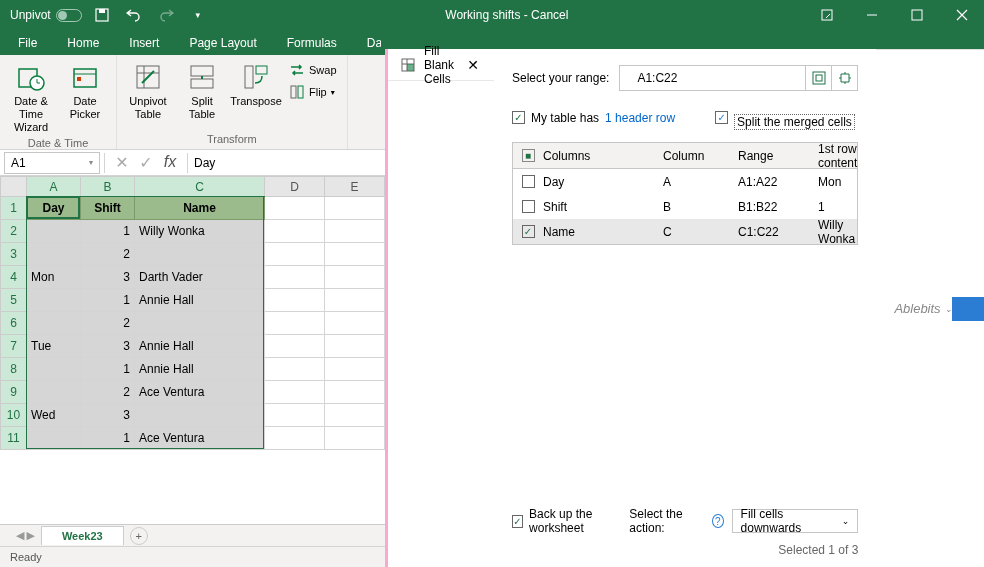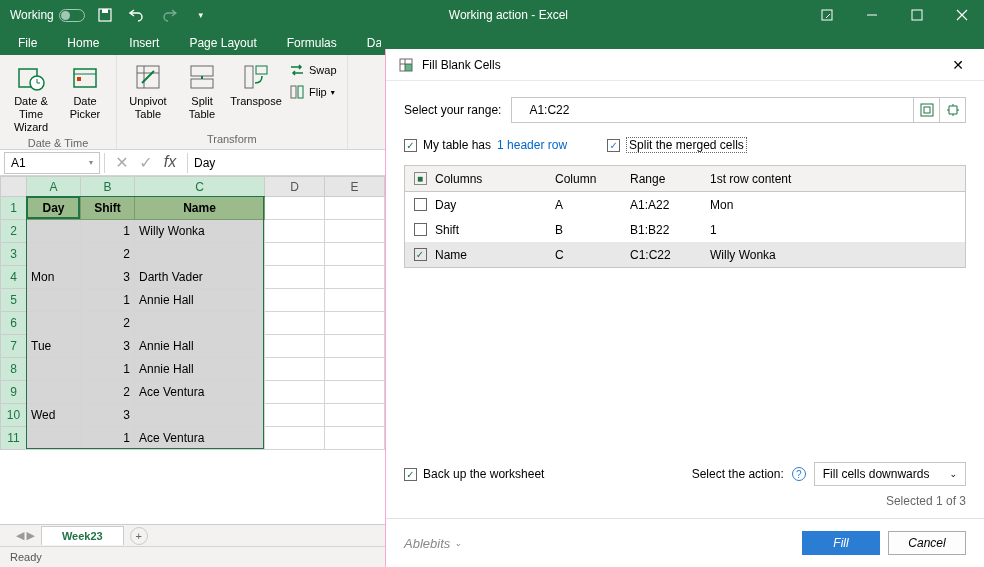--- a/index.html
+++ b/index.html
@@ -59,34 +59,34 @@
 
 .sheet-tabs { height: 22px; background: #f3f2f1; border-top: 1px solid #ccc; display: flex; align-items: center; font-size: 11px; padding-left: 16px; gap: 6px; }
 .sheet-nav { display: flex; gap: 2px; color: #999; }
 .sheet-tab { padding: 3px 20px; background: #fff; border: 1px solid #ccc; border-bottom: none; color: #217346; font-weight: bold; cursor: pointer; }
 .sheet-add { width: 18px; height: 18px; border: 1px solid #ccc; border-radius: 50%; display: flex; align-items: center; justify-content: center; color: #666; cursor: pointer; }
 
 
 .status-bar { position: absolute; bottom: 0; left: 0; right: 0; height: 21px; background: #f3f2f1; border-top: 1px solid #d4d4d4; display: flex; align-items: center; padding: 0 10px; font-size: 11px; color: #555; }
 
 
-.dialog { position: absolute; top: 49px; left: 385px; right: 0; bottom: 0; background: #fff; border-left: 1px solid #f9a8d4; display: flex; flex-direction: column; font-size: 12px; }
+.dialog { position: absolute; top: 49px; left: 385px; right: 0; bottom: 0; background: #fff; border-left: 3px solid #f9a8d4; display: flex; flex-direction: row; font-size: 12px; }
 .dlg-title { height: 32px; display: flex; align-items: center; padding: 0 12px; border-bottom: 1px solid #e8e8e8; justify-content: space-between; }
 .dlg-title-left { display: flex; align-items: center; gap: 8px; }
 .dlg-close { width: 28px; height: 28px; display: flex; align-items: center; justify-content: center; cursor: pointer; font-size: 14px; }
 .dlg-body { flex: 1; padding: 16px 18px 10px; display: flex; flex-direction: column; }
 .field-row { display: flex; align-items: center; gap: 10px; margin-bottom: 14px; }
 .range-input { flex: 1; display: flex; border: 1px solid #c6c6c6; height: 26px; padding-left: 11px; }
 .range-input input { flex: 1; border: none; padding: 0 6px; font-size: 12px; outline: none; }
 .range-btn { width: 26px; border-left: 1px solid #c6c6c6; display: flex; align-items: center; justify-content: center; cursor: pointer; color: #217346; }
 .opts-row { display: flex; gap: 40px; margin-bottom: 12px; }
 .chk { display: flex; align-items: center; gap: 6px; cursor: pointer; }
 .chk-box { width: 13px; height: 13px; border: 1px solid #666; display: flex; align-items: center; justify-content: center; font-size: 10px; color: #217346; }
 .link { color: #0066cc; cursor: pointer; }
-.dotted-focus { border: 1px dotted #666; padding: 0 2px; }
+.dotted-focus { border: 1px dotted #666; padding: 0 2px; margin-top: 9px; }
 
 .col-table { border: 1px solid #c6c6c6; }
 .col-table-hdr { display: flex; background: #f3f2f1; border-bottom: 1px solid #c6c6c6; height: 26px; align-items: center; }
 .col-table-row { display: flex; height: 25px; align-items: center; }
 .col-table-row.selected { background: #e8e8e8; }
 .ct-chk { width: 30px; display: flex; justify-content: center; }
 .ct-c1 { width: 120px; }
 .ct-c2 { width: 75px; }
 .ct-c3 { width: 80px; }
 .ct-c4 { flex: 1; }
@@ -106,42 +106,42 @@
 
 
 svg { display: block; }
 </style>
 </head>
 <body>
 
 <div class="titlebar">
   <div class="titlebar-left">
     <div class="autosave">
-      <span>Working</span>
+      <span>Unpivot</span>
       <span class="toggle-off"></span>
     </div>
     <div class="qat-btn">
       <svg width="14" height="14" viewBox="0 0 14 14">
           <rect x="1" y="1" width="12" height="12" fill="none" stroke="#fff" stroke-width="1.2"></rect>
           <rect x="4" y="1" width="6" height="4" fill="#fff"></rect>
         </svg>
     </div>
     <div class="qat-btn">
       <svg width="16" height="14" viewBox="0 0 16 14">
           <path d="M5 2 L1 5 L5 8 M1 5 H9 a4 4 0 0 1 0 8" fill="none" stroke="#fff" stroke-width="1.4"></path>
         </svg>
     </div>
     <div class="qat-btn" style="opacity:.4">
       <svg width="16" height="14" viewBox="0 0 16 14">
           <path d="M11 2 L15 5 L11 8 M15 5 H7 a4 4 0 0 0 0 8" fill="none" stroke="#fff" stroke-width="1.4"></path>
         </svg>
     </div>
     <div class="qat-btn" style="font-size:9px;color:#fff">▾</div>
   </div>
-  <div class="titlebar-center">Working action  -  Excel</div>
+  <div class="titlebar-center">Working shifts  -  Cancel</div>
   <div class="titlebar-right">
     <div class="win-btn">
         <svg width="14" height="14">
           <rect x="2" y="2" width="10" height="10" fill="none" stroke="#fff"></rect>
           <path d="M6 10 L10 6" stroke="#fff"></path>
         </svg>
       </div>
     <div class="win-btn">
         <svg width="12" height="12">
           <line x1="1" y1="6" x2="11" y2="6" stroke="#fff"></line>

